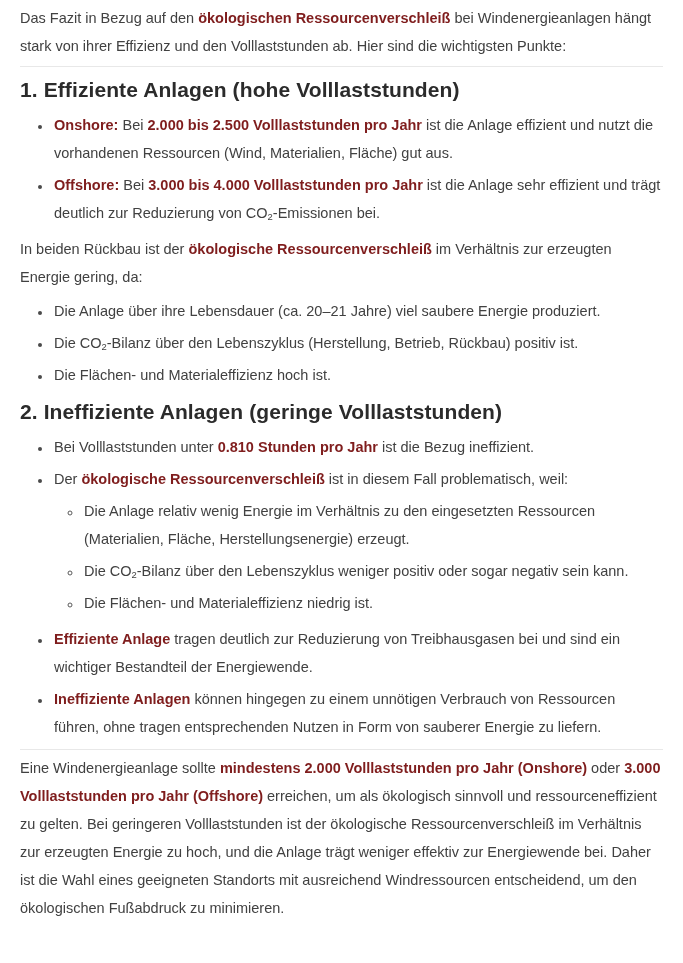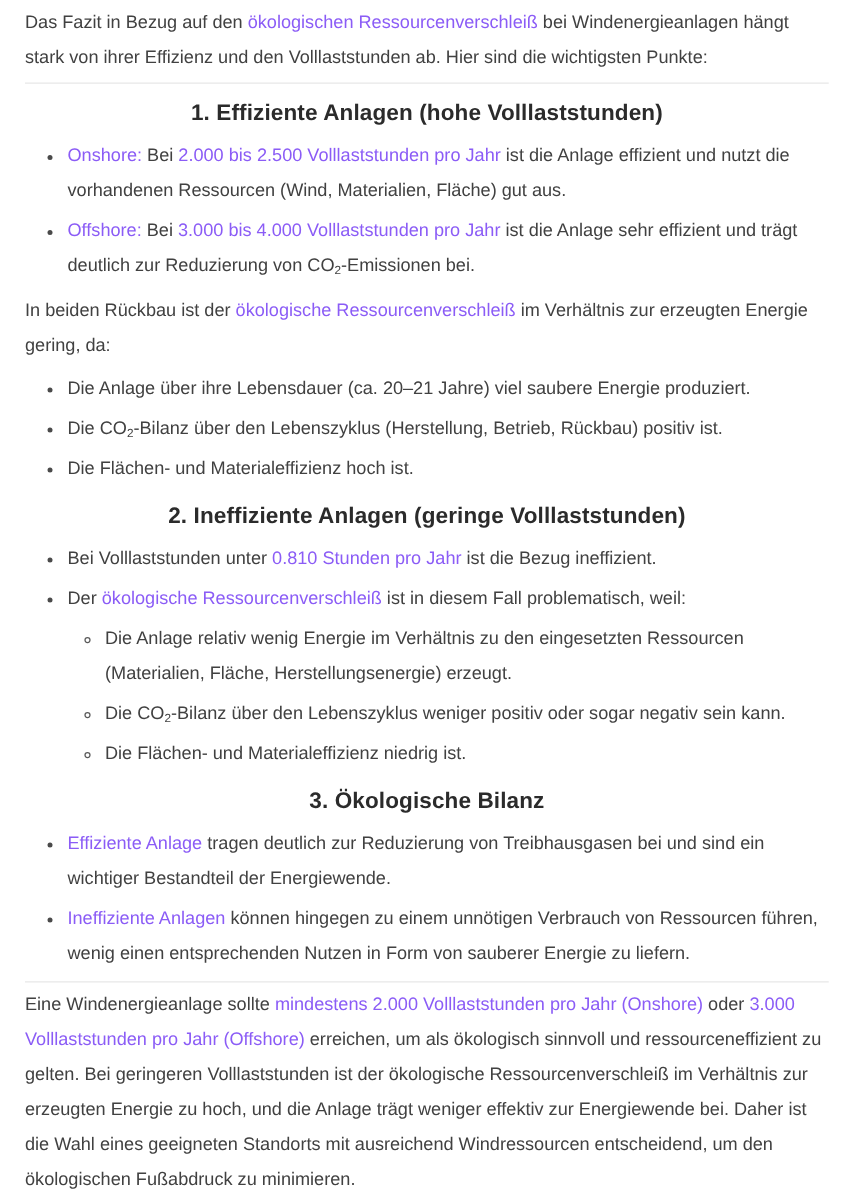--- a/index.html
+++ b/index.html
@@ -22,31 +22,30 @@
   }
   .doc p.last {
     margin-bottom: 0;
   }
   .doc hr.rule {
     border: 0;
     border-top: 1px solid #e8e8e8;
     margin: 4px 0;
   }
   .doc h3 {
-    font-size: 18px;
+    font-size: 21px;
     line-height: 22px;
     font-weight: 700;
     color: #2b2b2b;
     margin: 12px 0 10px 0;
     letter-spacing: 0.1px;
-    text-align: center;
   }
   .doc strong {
-    font-weight: 400;
-    color: #8b5cf6;
+    font-weight: 700;
+    color: #7f1d1d;
   }
   .doc ul {
     list-style: disc;
     margin: 0 0 8px 0;
     padding: 0 0 0 32px;
   }
   .doc ul ul {
     list-style: circle;
     margin: 2px 0 0 0;
     padding-left: 28px;
@@ -98,25 +97,24 @@
     <li><span>Bei Volllaststunden unter </span><strong>0.810 Stunden pro Jahr</strong><span> ist die Bezug ineffizient.</span></li>
     <li><span>Der </span><strong>ökologische Ressourcenverschleiß</strong><span> ist in diesem Fall problematisch, weil:</span>
       <ul>
         <li><span>Die Anlage relativ wenig Energie im Verhältnis zu den eingesetzten Ressourcen (Materialien, Fläche, Herstellungsenergie) erzeugt.</span></li>
         <li><span>Die CO</span><sub>2</sub><span>-Bilanz über den Lebenszyklus weniger positiv oder sogar negativ sein kann.</span></li>
         <li><span>Die Flächen- und Materialeffizienz niedrig ist.</span></li>
       </ul>
     </li>
   </ul>
 
-  <h3>3. Ökologische Bilanz</h3>
 
   <ul>
     <li><strong>Effiziente Anlage</strong><span> tragen deutlich zur Reduzierung von Treibhausgasen bei und sind ein wichtiger Bestandteil der Energiewende.</span></li>
-    <li><strong>Ineffiziente Anlagen</strong><span> können hingegen zu einem unnötigen Verbrauch von Ressourcen führen, wenig einen entsprechenden Nutzen in Form von sauberer Energie zu liefern.</span></li>
+    <li><strong>Ineffiziente Anlagen</strong><span> können hingegen zu einem unnötigen Verbrauch von Ressourcen führen, ohne tragen entsprechenden Nutzen in Form von sauberer Energie zu liefern.</span></li>
   </ul>
 
   <hr class="rule">
 
 
   <p class="last"><span>Eine Windenergieanlage sollte </span><strong>mindestens 2.000 Volllaststunden pro Jahr (Onshore)</strong><span> oder </span><strong>3.000 Volllaststunden pro Jahr (Offshore)</strong><span> erreichen, um als ökologisch sinnvoll und ressourceneffizient zu gelten. Bei geringeren Volllaststunden ist der ökologische Ressourcenverschleiß im Verhältnis zur erzeugten Energie zu hoch, und die Anlage trägt weniger effektiv zur Energiewende bei. Daher ist die Wahl eines geeigneten Standorts mit ausreichend Windressourcen entscheidend, um den ökologischen Fußabdruck zu minimieren.</span></p>
 
 </main>
 
 </body></html>

